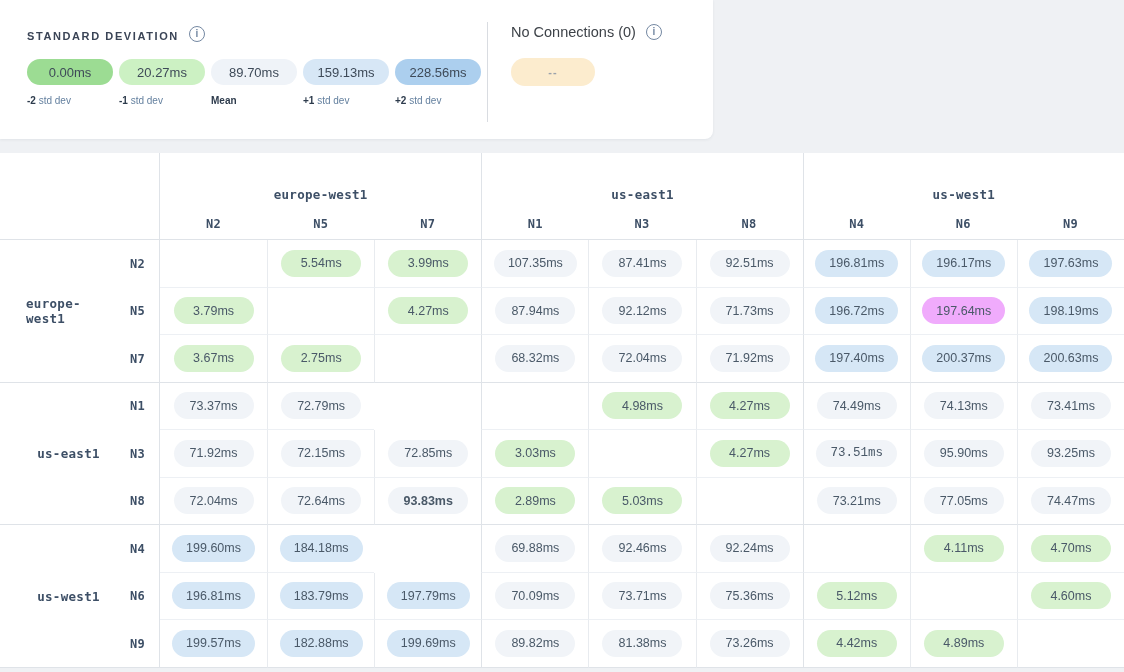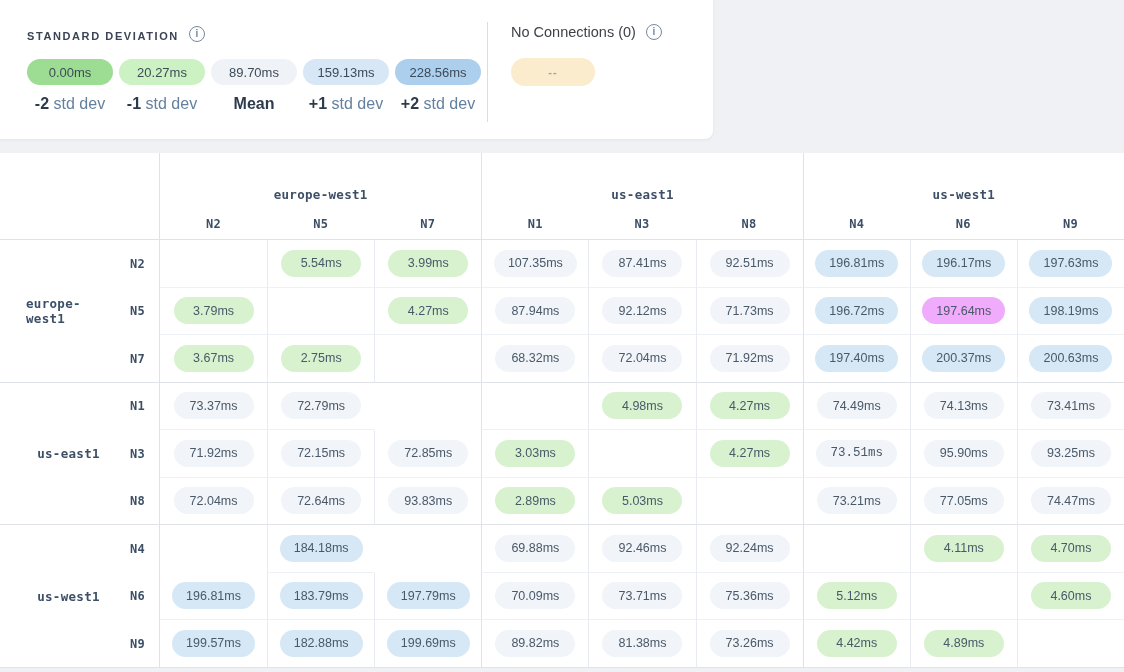--- a/index.html
+++ b/index.html
@@ -23,21 +23,21 @@
     color:#7488a2; font-size:10px; font-weight:bold; line-height:13px;
     text-align:center; display:inline-block;
   }
   .std-pills { display:flex; gap:6px; margin-top:17px; }
   .std-pill {
     width:86px; height:26px; border-radius:13px;
     display:flex; align-items:center; justify-content:center;
     font-size:13px; color:#3e4a58;
   }
   .std-labels { display:flex; gap:6px; margin-top:10px; }
-  .std-label { width:86px; text-align:center; font-size:16px; color:#64809f; white-space:nowrap; }
+  .std-label { width:86px; font-size:10px; color:#64809f; white-space:nowrap; }
   .std-label b { color:#2d3b4c; }
 
   .legend-divider { position:absolute; left:487px; top:22px; height:100px; width:1px; background:#d9dce1; }
 
   .noconn-section { position:absolute; top:24px; left:511px; }
   .noconn-title { font-size:14.5px; color:#3d4248; }
   .noconn-pill {
     margin-top:18px; width:84px; height:28px; border-radius:14px;
     display:flex; align-items:center; justify-content:center;
     font-size:11px; font-weight:bold; color:#9aa2ab; letter-spacing:1px;
@@ -272,21 +272,21 @@
       </div>
       <div class="cell v-light h-light" style="grid-area: 7 / 10;">
         <div class="pill" style="background: rgb(241, 244, 248);">93.25ms</div>
       </div>
       <div class="cell h-group" style="grid-area: 8 / 2;">
         <div class="pill" style="background: rgb(241, 244, 248);">72.04ms</div>
       </div>
       <div class="cell v-light h-group" style="grid-area: 8 / 3;">
         <div class="pill" style="background: rgb(241, 244, 248);">72.64ms</div>
       </div>
-      <div class="cell v-light h-group" style="grid-area: 8 / 4;">
+      <div class="cell v-light h-group" style="grid-area: 8 / 4; font-weight: bold;">
         <div class="pill" style="background: rgb(241, 244, 248);">93.83ms</div>
       </div>
       <div class="cell v-group h-group" style="grid-area: 8 / 5;">
         <div class="pill" style="background: rgb(216, 242, 207);">2.89ms</div>
       </div>
       <div class="cell v-light h-group" style="grid-area: 8 / 6;">
         <div class="pill" style="background: rgb(216, 242, 207);">5.03ms</div>
       </div>
       <div class="cell v-light h-group" style="grid-area: 8 / 7;"></div>
       <div class="cell v-group h-group" style="grid-area: 8 / 8;">
@@ -299,20 +299,23 @@
         <div class="pill" style="background: rgb(241, 244, 248);">74.47ms</div>
       </div>
       <div class="row-label-cell h-group" style="grid-row: 9 / span 3;">
         <div class="row-region mono">us-west1</div>
         <div class="row-nodes">
           <div class="row-node mono">N4</div>
           <div class="row-node mono">N6</div>
           <div class="row-node mono">N9</div>
         </div>
       </div>
+      <div class="cell h-light" style="grid-area: 9 / 2;">
+        <div class="pill" style="background: rgb(214, 231, 246);">199.60ms</div>
+      </div>
       <div class="cell v-light h-light" style="grid-area: 9 / 3;">
         <div class="pill" style="background: rgb(214, 231, 246);">184.18ms</div>
       </div>
       <div class="cell v-group h-light" style="grid-area: 9 / 5;">
         <div class="pill" style="background: rgb(241, 244, 248);">69.88ms</div>
       </div>
       <div class="cell v-light h-light" style="grid-area: 9 / 6;">
         <div class="pill" style="background: rgb(241, 244, 248);">92.46ms</div>
       </div>
       <div class="cell v-light h-light" style="grid-area: 9 / 7;">

